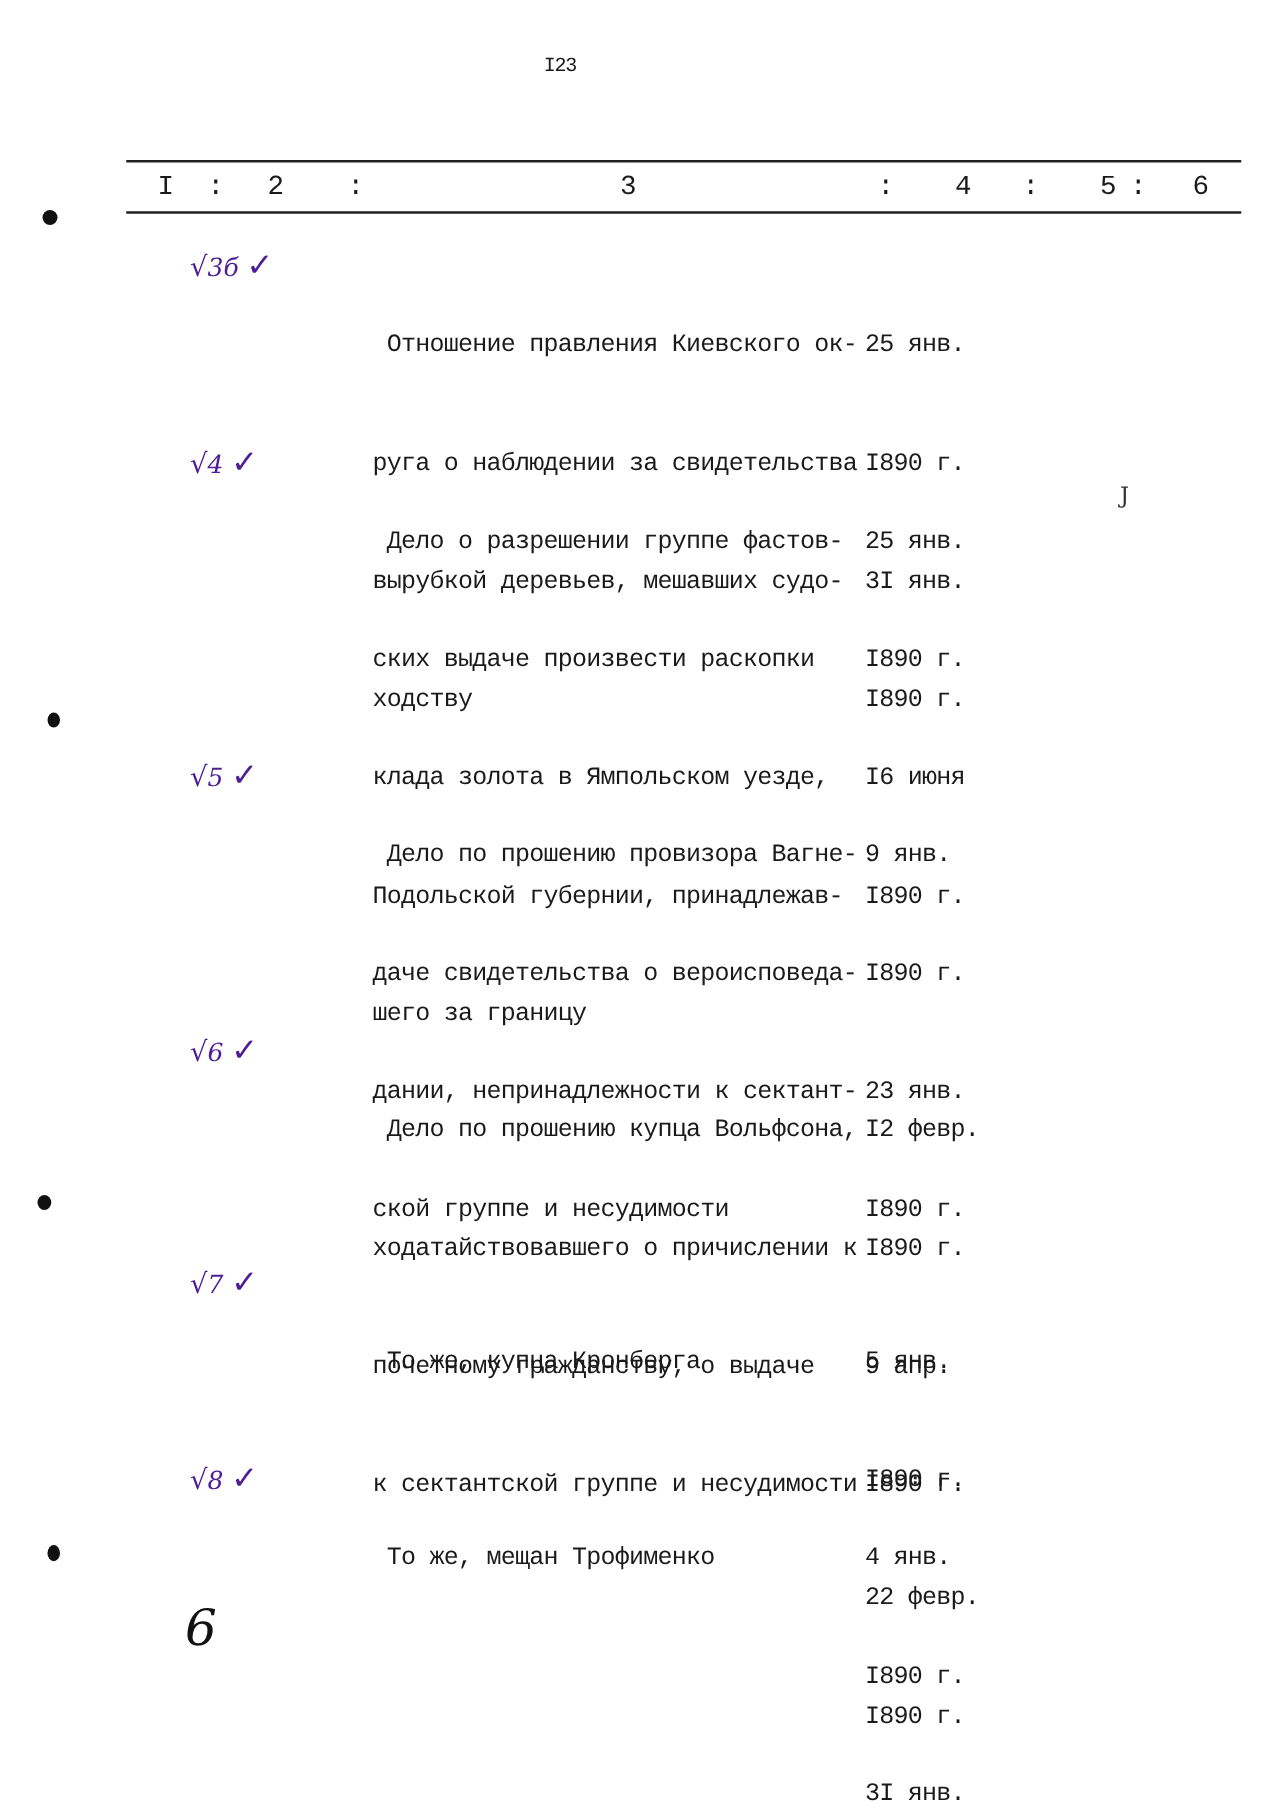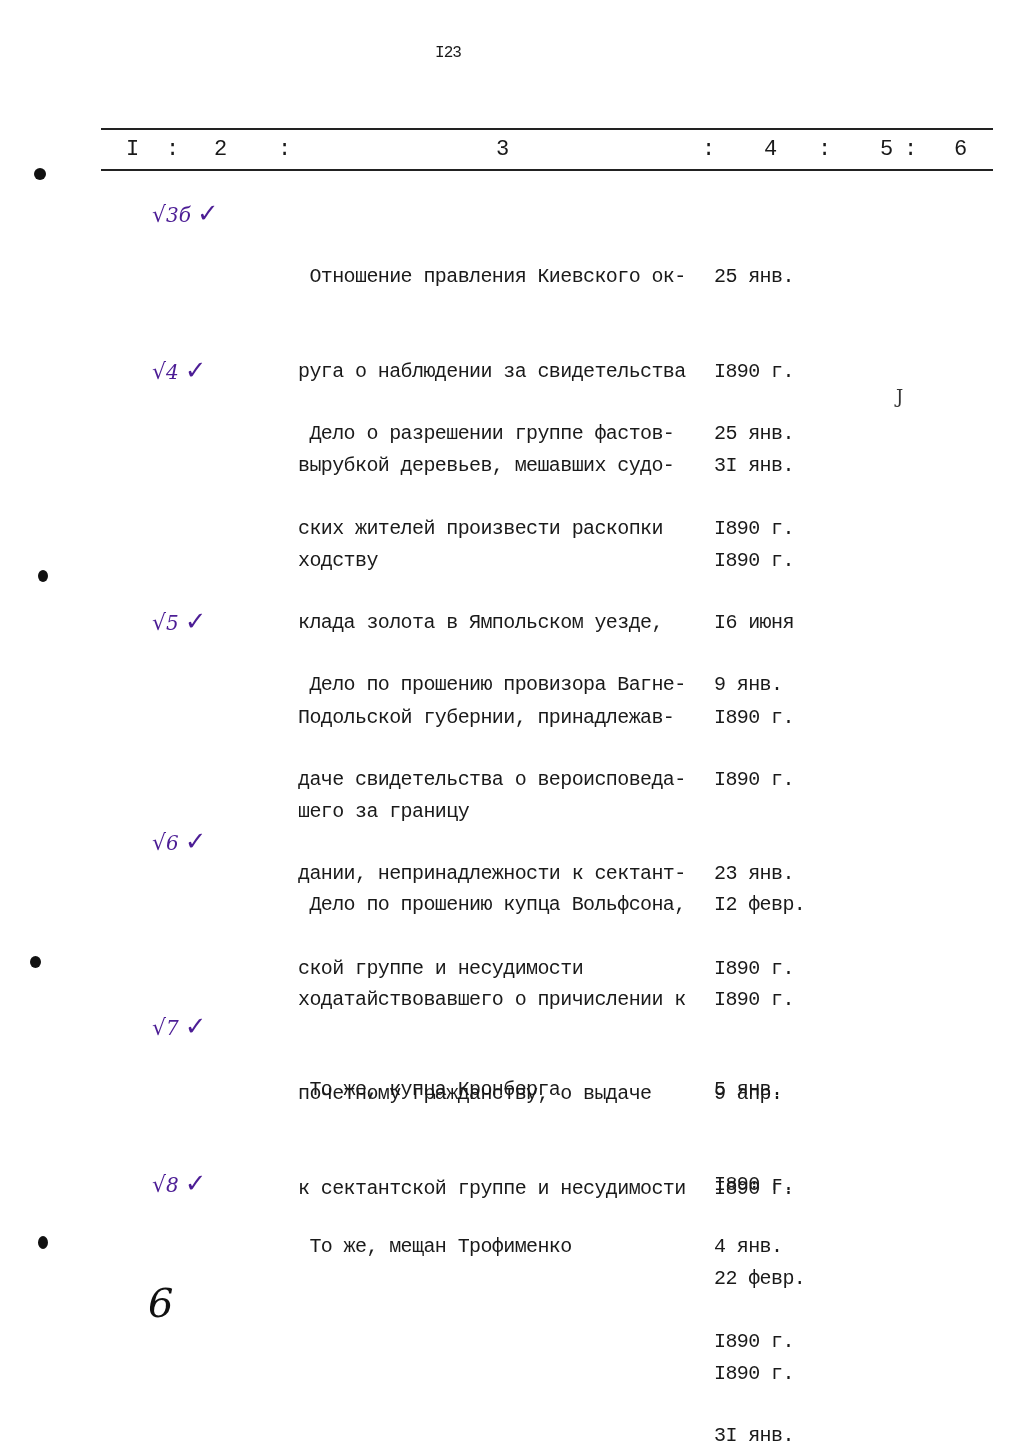--- a/index.html
+++ b/index.html
@@ -28,21 +28,21 @@
     .marker .check { font-family: "DejaVu Sans", sans-serif; font-style: normal; }
     .marker .num { font-size: 20px; }
     .marker .tick2 { margin-left: 6px; font-size: 26px; font-family: "DejaVu Sans", sans-serif; font-style: normal; }
     .desc {
       position: absolute; left: 264px; top: 0; width: 450px;
       font-size: 20px; line-height: 31.5px; white-space: pre;
       letter-spacing: -0.6px;
       margin-left: 34px;
     }
     .dates {
-      position: absolute; left: 714px; top: 0;
+      position: absolute; left: 692px; top: 0;
       font-size: 20px; line-height: 31.5px; white-space: pre;
       letter-spacing: -0.6px;
     }
     .hand-note {
       position: absolute; left: 148px; top: 1280px;
       font-family: "DejaVu Serif", serif; font-style: italic;
       font-size: 40px; color: #111;
     }
     .stray { position: absolute; font-family: "DejaVu Serif", serif; font-size: 18px; color: #333; }
     .hole { position: absolute; border-radius: 50%; background: #111; }
@@ -91,21 +91,21 @@
     <div>I890 г.</div>
   </div>
 </div>
 
 <div class="entry" style="top:355px;">
   <div class="marker">
     <span class="check">√</span><span class="num">4</span><span class="tick2">✓</span>
   </div>
   <div class="desc">
     <div> Дело о разрешении группе фастов-</div>
-    <div>ских жителей произвести раскопки</div>
+    <div>ских выдаче произвести раскопки</div>
     <div>клада золота в Ямпольском уезде,</div>
     <div>Подольской губернии, принадлежав-</div>
     <div>шего за границу</div>
   </div>
   <div class="dates">
     <div>25 янв.</div>
     <div>I890 г.</div>
     <div>I6 июня</div>
     <div>I890 г.</div>
   </div>

